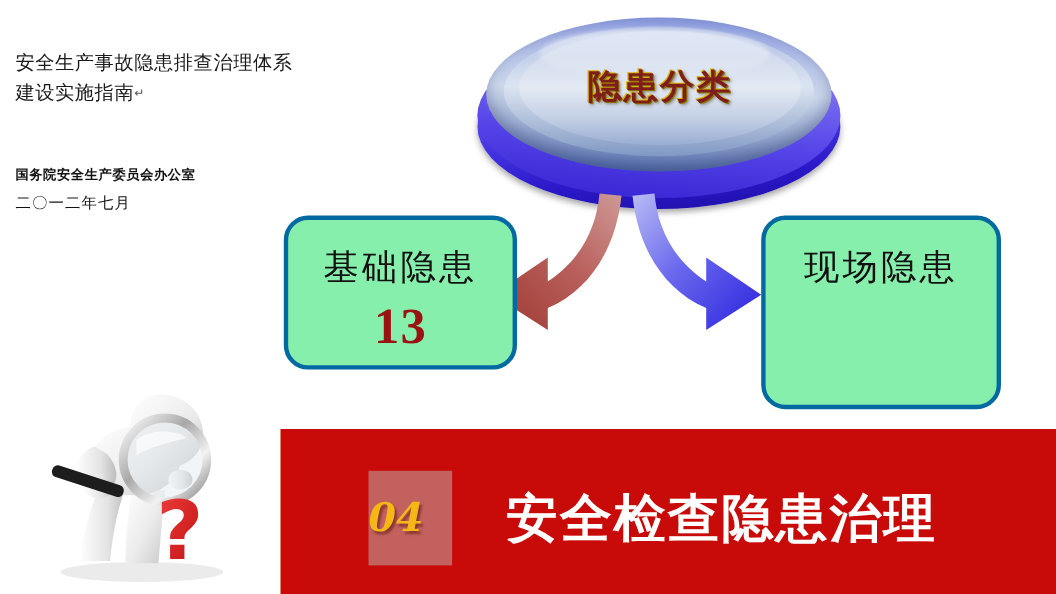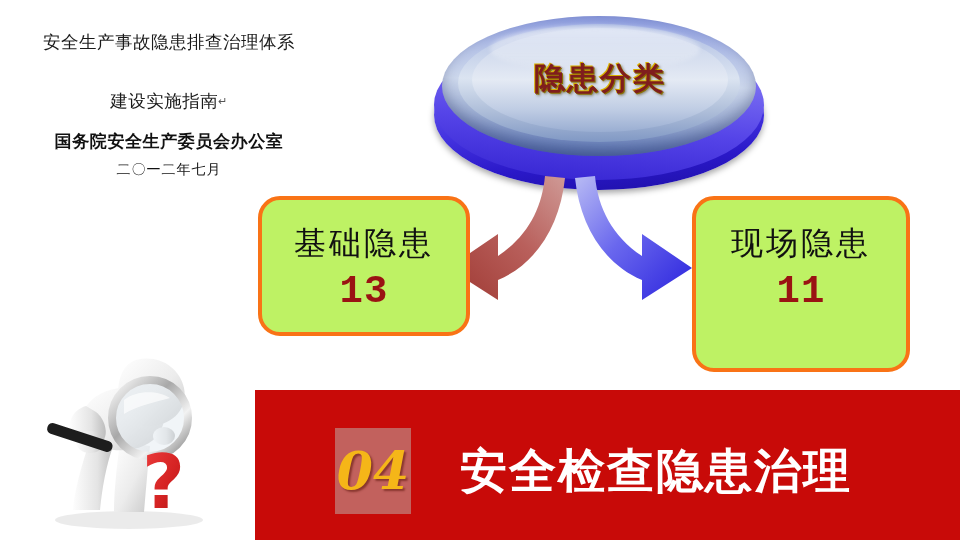--- a/index.html
+++ b/index.html
@@ -15,42 +15,40 @@
     width: 960px;
     height: 540px;
     background: #ffffff;
     overflow: hidden;
   }
 
   
   .doc-block {
     position: absolute;
     left: 14px;
-    top: 29px;
+    top: 44px;
     width: 310px;
-    text-align: center;
   }
   .doc-title-line1 {
     font-size: 17.5px;
     color: #1a1a1a;
     letter-spacing: 0.5px;
     line-height: 1.55;
     white-space: nowrap;
   }
   .doc-title-line2 {
     font-size: 17.5px;
     color: #1a1a1a;
     letter-spacing: 0.5px;
     line-height: 1.55;
     white-space: nowrap;
-    margin-top: 32px;
   }
   .doc-issuer {
-    margin-top: 15px;
-    font-size: 17px;
+    margin-top: 53px;
+    font-size: 12px;
     font-weight: bold;
     color: #111;
     letter-spacing: 0.6px;
     white-space: nowrap;
   }
   .doc-date {
     margin-top: 8px;
     font-size: 14px;
     color: #111;
     letter-spacing: 1px;
@@ -178,43 +176,43 @@
     position: absolute;
     left: 420px;
     top: 168px;
     width: 300px;
     height: 140px;
   }
 
   
   .cat-box {
     position: absolute;
-    background: #bef264;
-    border: 4px solid #f97316;
+    background: #86efac;
+    border: 4px solid #0369a1;
     border-radius: 22px;
     box-sizing: border-box;
     text-align: center;
   }
   .cat-box.left  { left: 258px; top: 196px; width: 212px; height: 140px; }
   .cat-box.right { left: 692px; top: 196px; width: 218px; height: 176px; }
   .cat-name {
     margin-top: 22px;
     font-size: 32px;
     color: #111111;
     letter-spacing: 3px;
     font-family: "DejaVu Serif", "Liberation Serif", serif;
     white-space: nowrap;
   }
   .cat-count {
     margin-top: 4px;
-    font-size: 39px;
+    font-size: 46px;
     font-weight: bold;
     color: #9a1313;
     letter-spacing: 1px;
-    font-family: Liberation Mono, monospace;
+    font-family: Liberation Serif, serif;
   }
 
   
   .banner {
     position: absolute;
     left: 255px;
     top: 390px;
     width: 705px;
     height: 150px;
     background: #c80a08;
@@ -227,25 +225,25 @@
     height: 86px;
     background: #c2615d;
   }
   .banner-num {
     position: absolute;
     left: 0;
     top: 0;
     width: 76px;
     height: 86px;
     line-height: 86px;
-    text-align: center;
+    text-align: left;
     font-family: "DejaVu Serif", "Liberation Serif", serif;
     font-style: italic;
     font-weight: bold;
-    font-size: 52px;
+    font-size: 36px;
     color: #f5b618;
     text-shadow: 2px 2px 2px rgba(90,20,10,0.55);
   }
   .banner-title {
     position: absolute;
     left: 205px;
     top: 38px;
     height: 86px;
     line-height: 86px;
     font-size: 47px;
@@ -323,21 +321,20 @@
     </svg>
   </div>
 
   <div class="cat-box left">
     <div class="cat-name">基础隐患</div>
     <div class="cat-count">13</div>
   </div>
 
   <div class="cat-box right">
     <div class="cat-name">现场隐患</div>
-    <div class="cat-count">11</div>
   </div>
 
   <div class="figure-wrap">
     <svg width="225" height="196" viewBox="0 0 225 196">
       <defs>
         <linearGradient id="bodyG" x1="0" y1="0" x2="1" y2="1">
           <stop offset="0%" stop-color="#ffffff"></stop>
           <stop offset="55%" stop-color="#ececec"></stop>
           <stop offset="100%" stop-color="#c9c9c9"></stop>
         </linearGradient>

